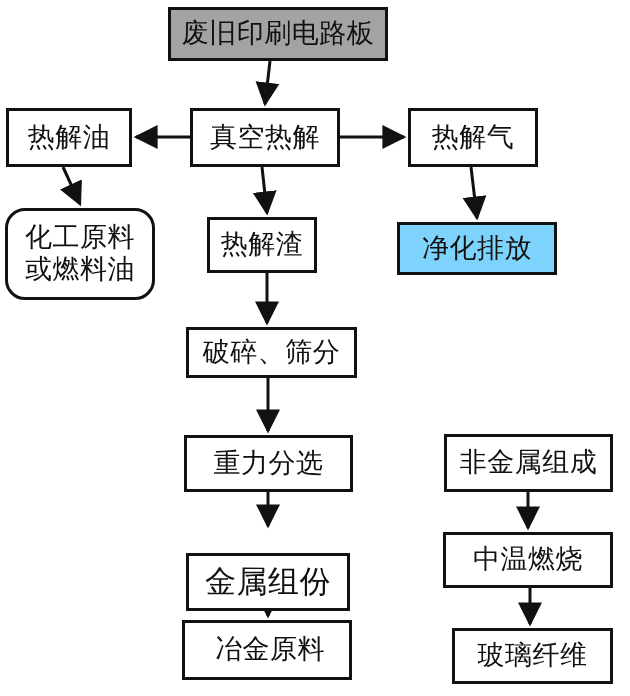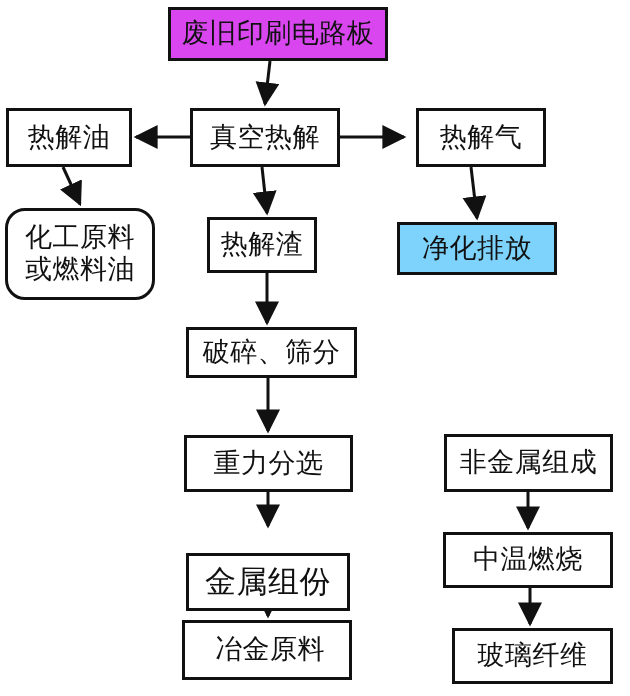--- a/index.html
+++ b/index.html
@@ -66,24 +66,24 @@
         <path d="M 267 273 L 267 323" stroke="#111111" stroke-width="3" fill="none" marker-end="url(#arrowhead)"></path>
         <path d="M 268 378 L 268 431" stroke="#111111" stroke-width="3" fill="none" marker-end="url(#arrowhead)"></path>
         <path d="M 268 492 L 268 526" stroke="#111111" stroke-width="3" fill="none" marker-end="url(#arrowhead)"></path>
         <path d="M 268 588 L 268 616" stroke="#111111" stroke-width="3" fill="none" marker-end="url(#arrowhead)"></path>
         <path d="M 528 492 L 528 528" stroke="#111111" stroke-width="3" fill="none" marker-end="url(#arrowhead)"></path>
         <path d="M 530 588 L 530 624" stroke="#111111" stroke-width="3" fill="none" marker-end="url(#arrowhead)"></path>
       </g>
   </svg>
 
   <div id="nodes-group">
-      <div class="node" style="left: 168px; top: 7px; width: 220px; height: 54px; font-size: 27px; border-color: rgb(17, 17, 17); background: #d946ef;"><span class="node-label">废旧印刷电路板</span></div>
+      <div class="node" style="left: 168px; top: 7px; width: 220px; height: 54px; font-size: 27px; border-color: rgb(17, 17, 17); background: #a3a3a3;"><span class="node-label">废旧印刷电路板</span></div>
       <div class="node" style="left: 6px; top: 108px; width: 126px; height: 59px; font-size: 27px; border-color: rgb(17, 17, 17); background: rgb(255, 255, 255);"><span class="node-label">热解油</span></div>
       <div class="node" style="left: 190px; top: 108px; width: 150px; height: 59px; font-size: 27px; border-color: rgb(17, 17, 17); background: rgb(255, 255, 255);"><span class="node-label">真空热解</span></div>
-      <div class="node" style="left: 408px; top: 108px; width: 130px; height: 59px; font-size: 27px; border-color: rgb(17, 17, 17); background: rgb(255, 255, 255); margin-left: 8px;"><span class="node-label">热解气</span></div>
+      <div class="node" style="left: 408px; top: 108px; width: 130px; height: 59px; font-size: 27px; border-color: rgb(17, 17, 17); background: rgb(255, 255, 255);"><span class="node-label">热解气</span></div>
       <div class="node" style="left: 5px; top: 208px; width: 150px; height: 92px; font-size: 27px; border-color: rgb(17, 17, 17); background: rgb(255, 255, 255); border-radius: 20px;"><span class="node-label">化工原料
 或燃料油</span></div>
       <div class="node" style="left: 207px; top: 217px; width: 110px; height: 56px; font-size: 27px; border-color: rgb(17, 17, 17); background: rgb(255, 255, 255);"><span class="node-label">热解渣</span></div>
       <div class="node" style="left: 397px; top: 222px; width: 160px; height: 53px; font-size: 27px; border-color: rgb(17, 17, 17); background: #7dd3fc;"><span class="node-label">净化排放</span></div>
       <div class="node" style="left: 186px; top: 327px; width: 171px; height: 51px; font-size: 27px; border-color: rgb(17, 17, 17); background: rgb(255, 255, 255);"><span class="node-label">破碎、筛分</span></div>
       <div class="node" style="left: 184px; top: 435px; width: 169px; height: 57px; font-size: 27px; border-color: rgb(17, 17, 17); background: rgb(255, 255, 255);"><span class="node-label">重力分选</span></div>
       <div class="node" style="left: 186px; top: 530px; width: 164px; height: 58px; font-size: 31px; border-color: rgb(17, 17, 17); background: rgb(255, 255, 255); margin-top: 23px;"><span class="node-label">金属组份</span></div>
       <div class="node" style="left: 182px; top: 620px; width: 170px; height: 60px; font-size: 27px; border-color: rgb(17, 17, 17); background: rgb(255, 255, 255); padding-left: 6px;"><span class="node-label">冶金原料</span></div>
       <div class="node" style="left: 444px; top: 434px; width: 169px; height: 58px; font-size: 27px; border-color: rgb(17, 17, 17); background: rgb(255, 255, 255);"><span class="node-label">非金属组成</span></div>
       <div class="node" style="left: 443px; top: 532px; width: 170px; height: 56px; font-size: 27px; border-color: rgb(17, 17, 17); background: rgb(255, 255, 255);"><span class="node-label">中温燃烧</span></div>

